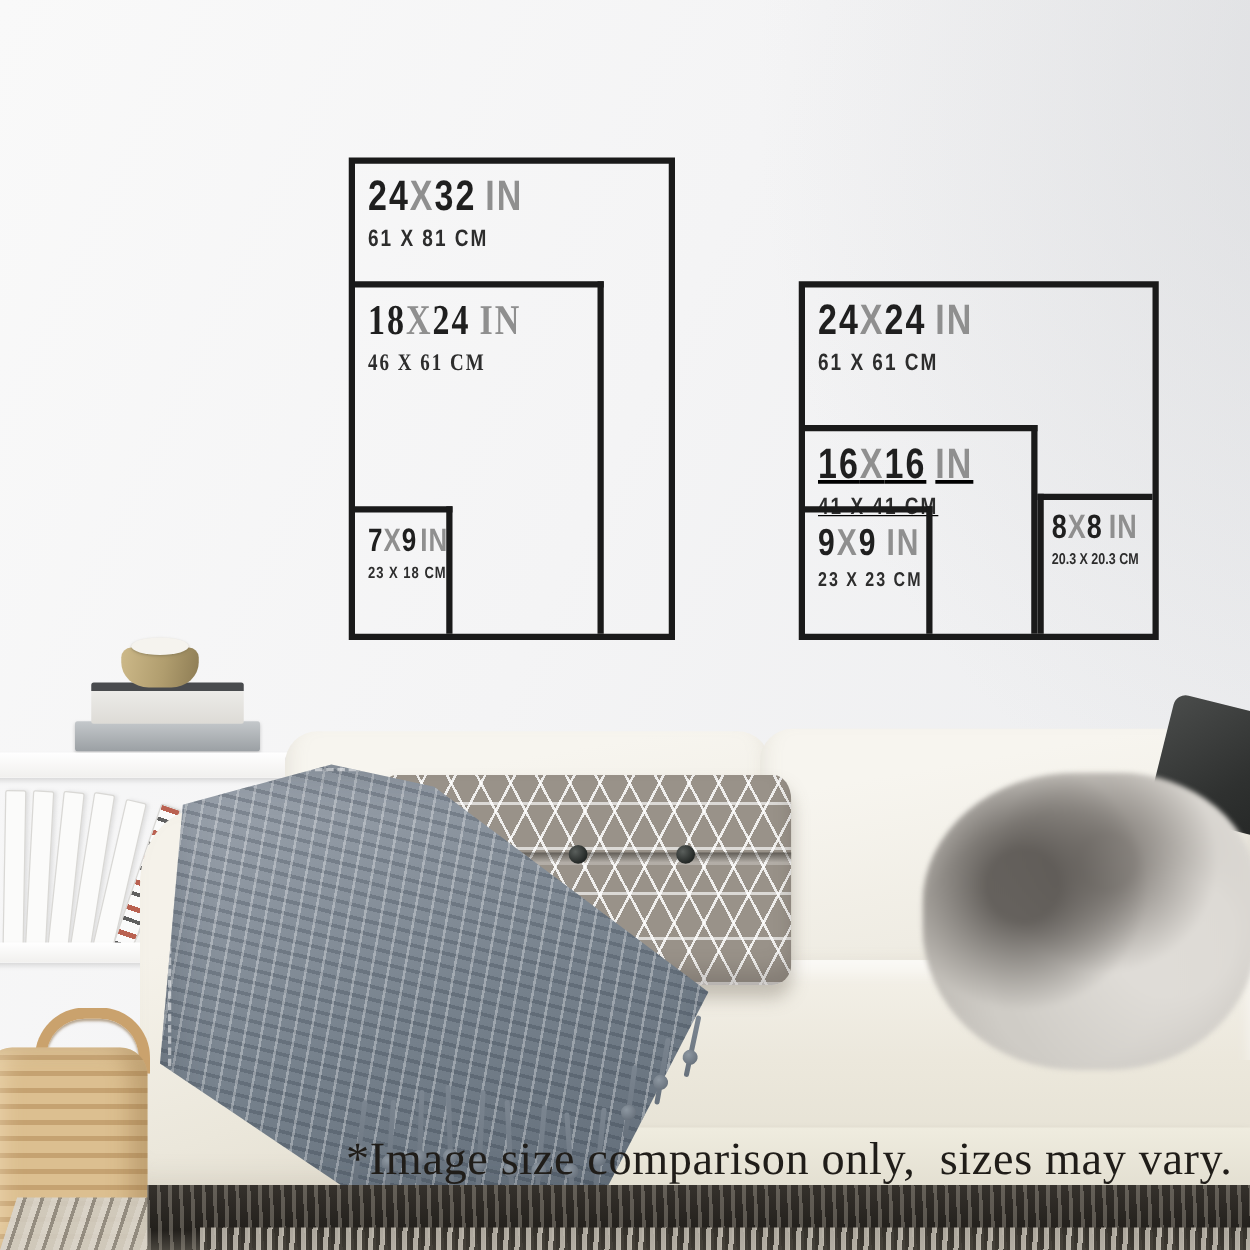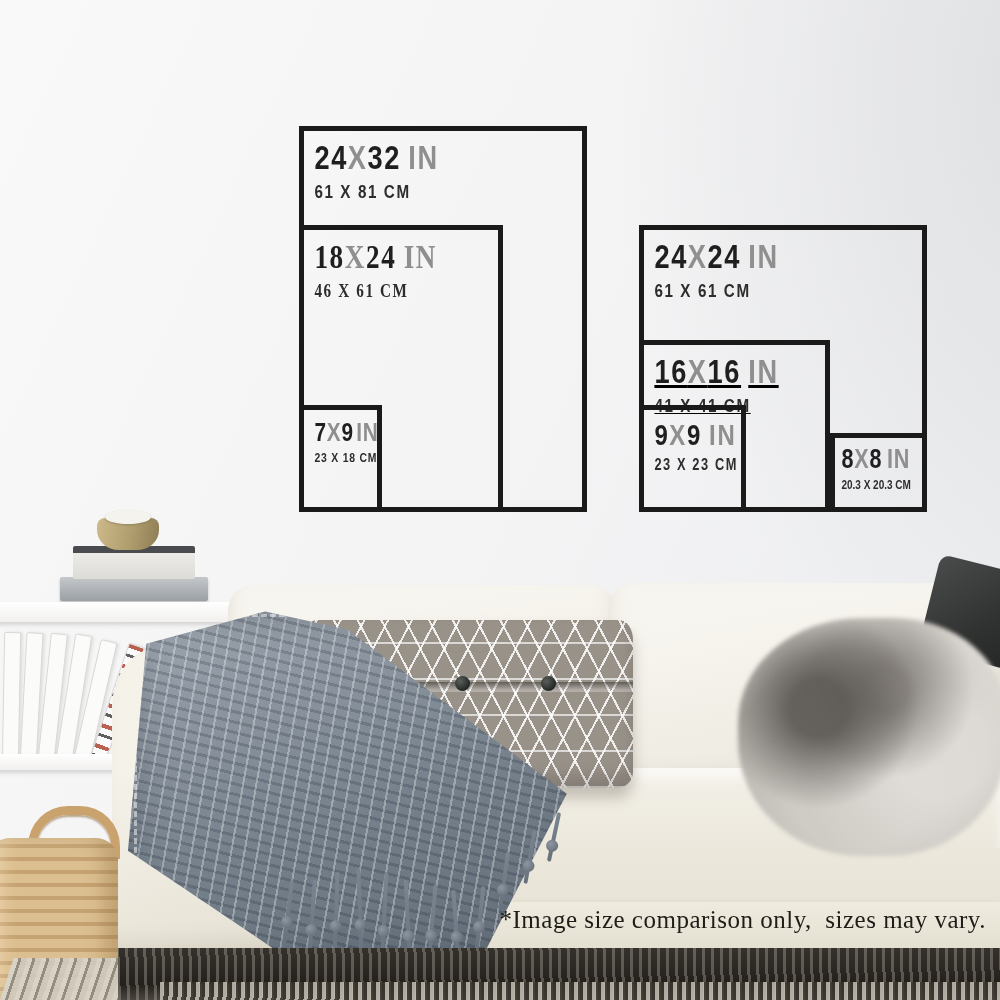--- a/index.html
+++ b/index.html
@@ -5,31 +5,31 @@
   html,body{margin:0;padding:0;background:#dcdcdc;}
   .stage{position:relative;width:1000px;height:1000px;overflow:hidden;
          font-family:"Liberation Sans",sans-serif;background:#f4f4f5;}
   
   .wall{position:absolute;inset:0;z-index:0;
         background:linear-gradient(115deg,#f9f9f9 0%,#f4f4f5 45%,#ebecee 100%);}
   .wall-shade{position:absolute;right:0;top:0;width:40%;height:70%;z-index:0;
         background:radial-gradient(ellipse at 120% 10%,rgba(190,192,196,.35),transparent 70%);}
   
   .chart{position:absolute;z-index:1;border:5px solid #1a1a1a;box-sizing:border-box;}
-  .chart-left{left:279px;top:126px;width:288px;height:386px;margin-left:20px;}
+  .chart-left{left:279px;top:126px;width:261px;height:386px;}
   .chart-right{left:639px;top:225px;width:288px;height:287px;}
   .size-box{position:absolute;left:0;bottom:0;box-sizing:border-box;
             border-top:5px solid #1a1a1a;border-right:5px solid #1a1a1a;}
   .size-box.corner{left:auto;right:0;border-right:none;border-left:5px solid #1a1a1a;}
   .s18{width:199px;height:282px;font-family:Liberation Serif, serif;}
   .s12{width:128px;height:187px;}
   .s7 {width:78px;height:102px;}
   .s16{width:186px;height:167px;text-decoration:underline;}
   .s9 {width:102px;height:102px;}
-  .s8 {width:92px;height:74px;}
+  .s8 {width:92px;height:112px;}
   .size-label{transform:scaleX(.8);transform-origin:0 0;padding:9px 0 0 13px;white-space:nowrap;}
   .line-in{font-weight:bold;color:#1f1f1f;font-size:34px;letter-spacing:2px;line-height:1.05;}
   .line-cm{font-weight:bold;color:#2d2d2d;font-size:19px;letter-spacing:2px;margin-top:5px;}
   .sep,.unit{color:#8f8f8f;}
   .unit{margin-left:9px;}
   .sm .line-in{font-size:26px;letter-spacing:1px;}
   .sm .line-cm{font-size:13px;letter-spacing:1px;margin-top:4px;}
   .sm .unit{margin-left:3px;}
   .md .line-in{font-size:30px;}
   .md .line-cm{font-size:16px;}
@@ -155,21 +155,21 @@
         background:repeating-linear-gradient(90deg,#d9d5cd 0 5px,#8d887f 5px 8px,#cfcabf 8px 14px);
         transform:skewX(-18deg);transform-origin:bottom left;opacity:.9;}
   .rug-dark{position:absolute;left:118px;top:948px;width:882px;height:52px;z-index:8;
         background:
           repeating-linear-gradient(88deg,rgba(190,183,170,.35) 0 3px,transparent 3px 9px),
           linear-gradient(#35312c,#23201c 70%,#4a463f);}
   .rug-fringe{position:absolute;left:160px;top:982px;width:840px;height:18px;z-index:8;
         background:repeating-linear-gradient(92deg,#cfc9bd 0 4px,#3a362f 4px 9px);opacity:.8;}
   
   .disclaimer{position:absolute;right:14px;top:906px;z-index:10;white-space:pre;
-        font-family:"Liberation Serif",serif;font-size:25px;color:#201d19;letter-spacing:.5px;}
+        font-family:"Liberation Serif",serif;font-size:37px;color:#201d19;letter-spacing:.5px;}
 </style>
 </head>
 <body>
 
 <div class="stage">
   <div class="wall"></div>
   <div class="wall-shade"></div>
 
   <div class="chart chart-left">
     <div class="size-label">

